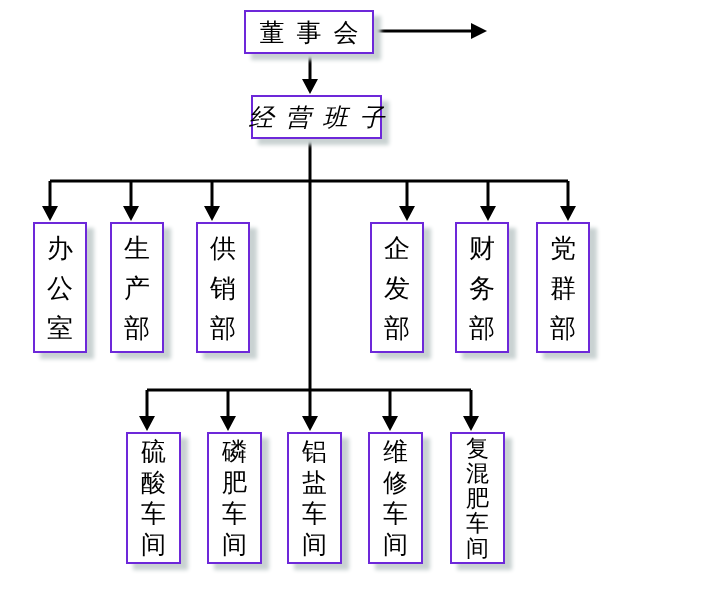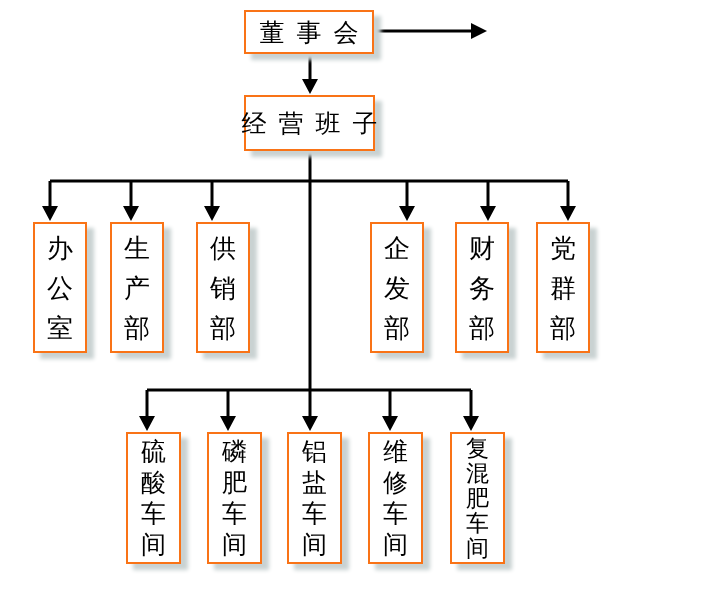--- a/index.html
+++ b/index.html
@@ -13,21 +13,21 @@
     overflow: hidden;
   }
   #connectors {
     position: absolute;
     left: 0; top: 0;
     width: 710px; height: 604px;
   }
   .box {
     position: absolute;
     background: #ffffff;
-    border: 2px solid #f97316;
+    border: 2px solid #6d28d9;
     box-shadow: 7px 6px 4px #c9d2d2;
     box-sizing: border-box;
     display: flex;
     align-items: center;
     justify-content: center;
     color: #000000;
   }
   .h-box {
     font-size: 25px;
     letter-spacing: 12px;
@@ -40,21 +40,21 @@
     font-size: 26px;
   }
   .v3 { line-height: 40px; }        
   .v4 { line-height: 31px; font-size: 25px; }  
   .v5 { line-height: 25px; font-size: 23px; }  
 
   
   #board       { left: 244px; top: 10px;  width: 130px; height: 44px; }
   #supervisory { left: 488px; top: 12px;  width: 130px; height: 44px; }
   
-  #management  { left: 244px; top: 95px;  width: 131px; height: 56px; }
+  #management  { left: 251px; top: 95px;  width: 131px; height: 44px; font-style: italic; }
   
   .dept { top: 222px; width: 54px; height: 131px; }
   #dept-0 { left: 33px; }
   #dept-1 { left: 110px; }
   #dept-2 { left: 196px; }
   #dept-3 { left: 370px; }
   #dept-4 { left: 455px; }
   #dept-5 { left: 536px; }
   
   .shop { top: 432px; width: 55px; height: 132px; }

